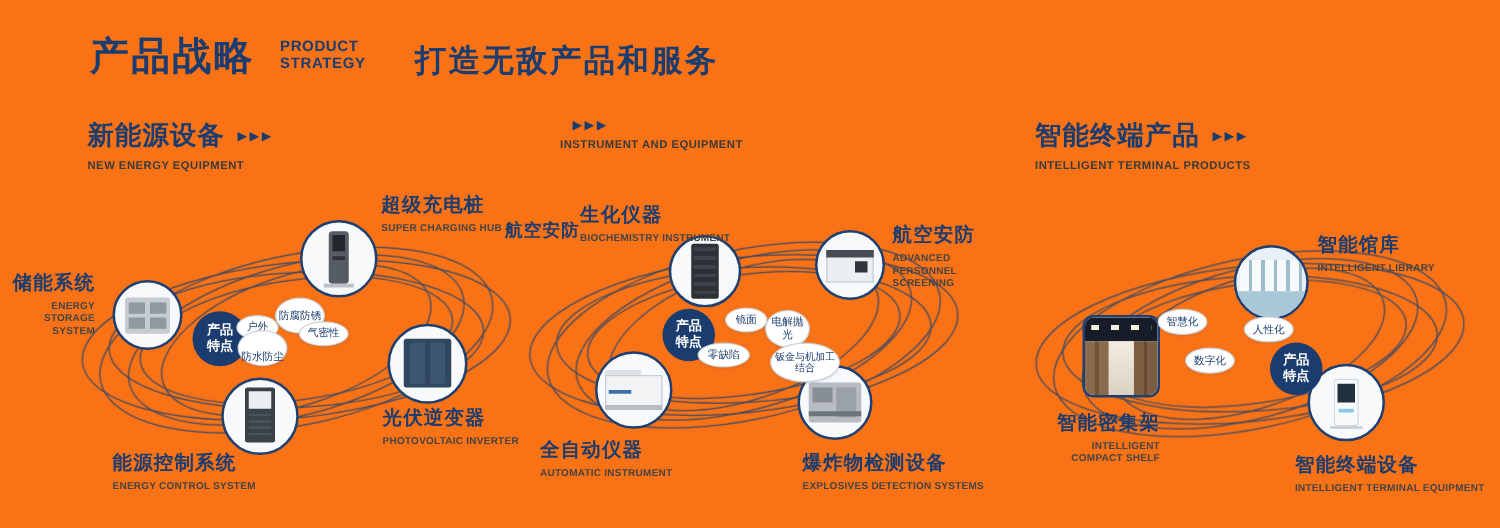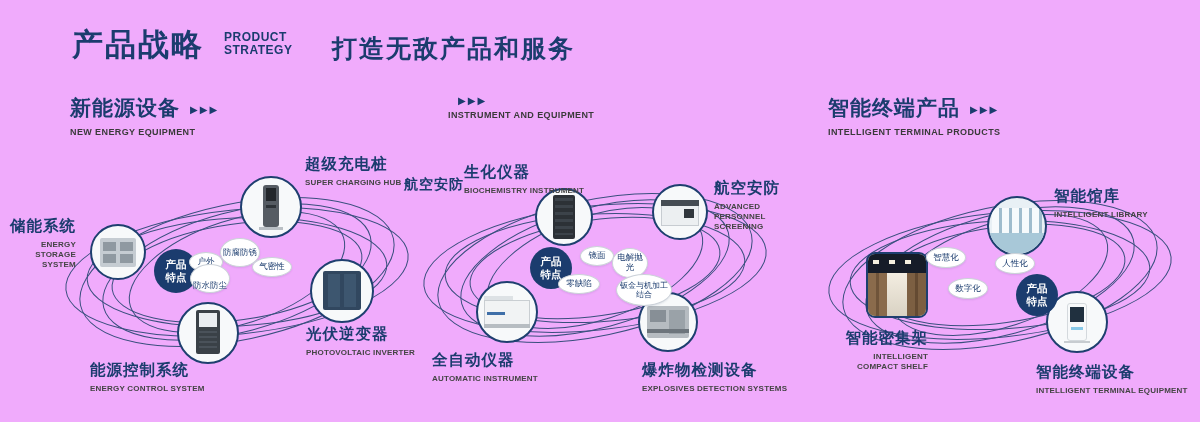--- a/index.html
+++ b/index.html
@@ -1,16 +1,16 @@
 <!DOCTYPE html>
 <html><head>
 <meta charset="utf-8">
 <style>
   html,body{margin:0;padding:0;background:#fff;}
-  .canvas{position:relative;width:1200px;height:422px;background:#f0abfc;overflow:hidden;
+  .canvas{position:relative;width:1200px;height:422px;background:#f97316;overflow:hidden;
           font-family:"Liberation Sans","DejaVu Sans",sans-serif;}
 
   
   .page-title{position:absolute;left:72px;top:24px;font-size:31px;font-weight:800;
               color:#1b3c6e;letter-spacing:2px;white-space:nowrap;}
   .page-title-en{position:absolute;left:224px;top:31px;font-size:12px;font-weight:700;
                  color:#1b3c6e;line-height:1.12;letter-spacing:.5px;}
   .page-title-en span{display:block;}
   .slogan{position:absolute;left:332px;top:32px;font-size:25px;font-weight:800;
           color:#1b3c6e;letter-spacing:2px;white-space:nowrap;}
@@ -227,21 +227,21 @@
 
   <div class="center-bubble" style="left:154px;top:249px;width:44px;height:44px;">
     <span>产品特点</span>
   </div>
   <div class="feature" style="left:189px;top:252px;width:32px;height:18px;">
     <span>户外</span>
     </div>
   <div class="feature" style="left:220px;top:238px;width:38px;height:27px;">
     <span>防腐防锈</span>
     </div>
-  <div class="feature" style="left:252px;top:257px;width:38px;height:18px;justify-content:center;">
+  <div class="feature" style="left:239px;top:257px;width:38px;height:18px;justify-content:center;">
     <span>气密性</span>
     </div>
   <div class="feature" style="left:190px;top:264px;width:38px;height:27px;align-items:flex-end;">
     <span>防水防尘</span>
     </div>
 
   <div class="node n-rack" style="left:535px;top:188px;width:58px;height:58px;">
     <div class="art">
       <div class="cab"></div>
         <div class="in"></div>

